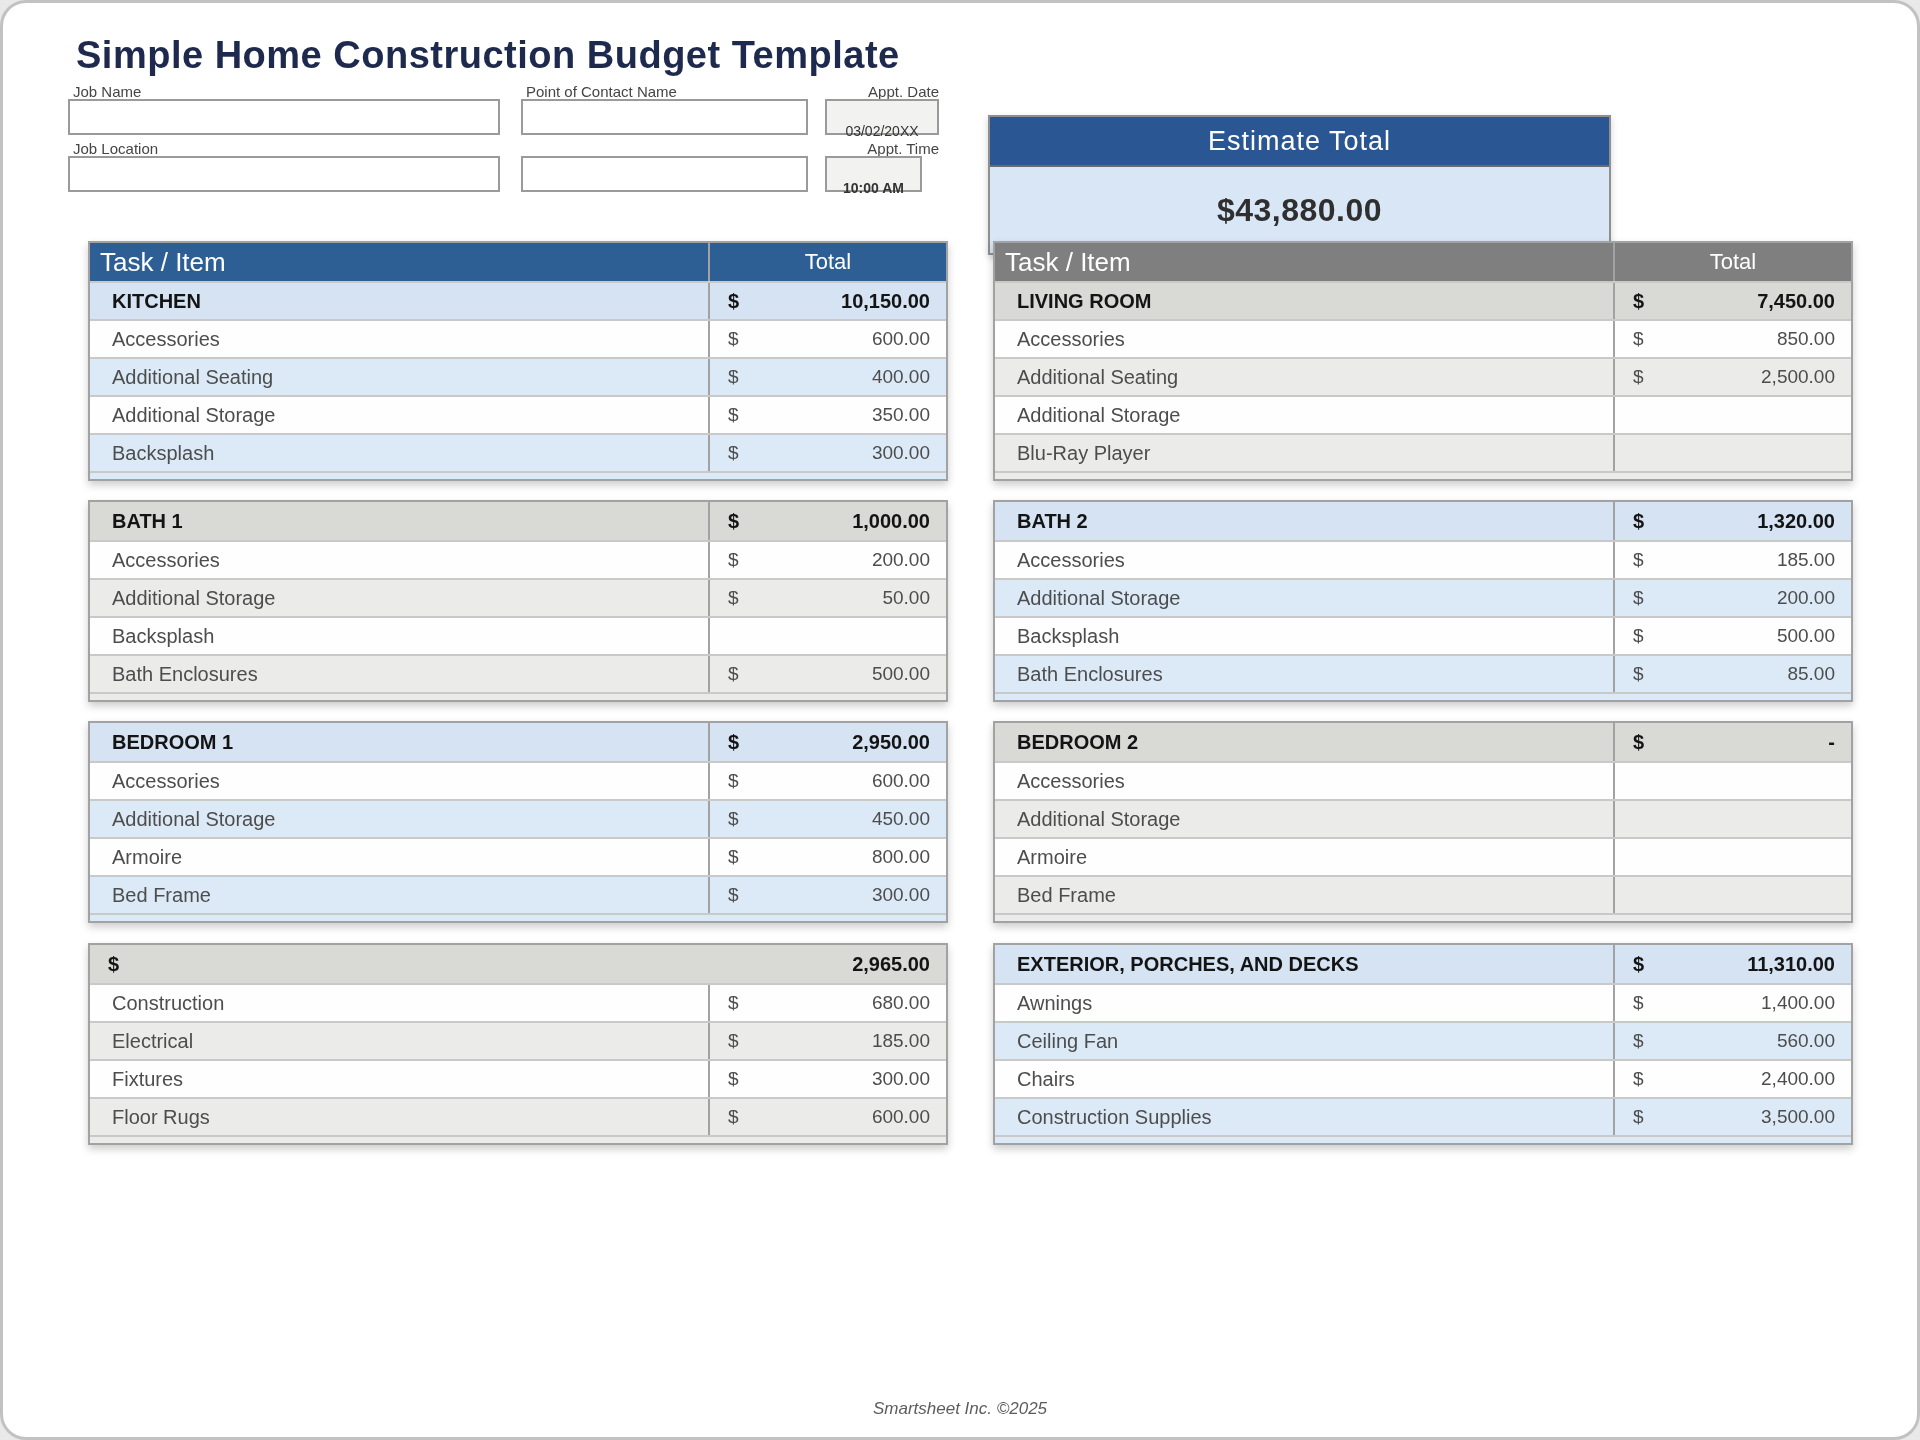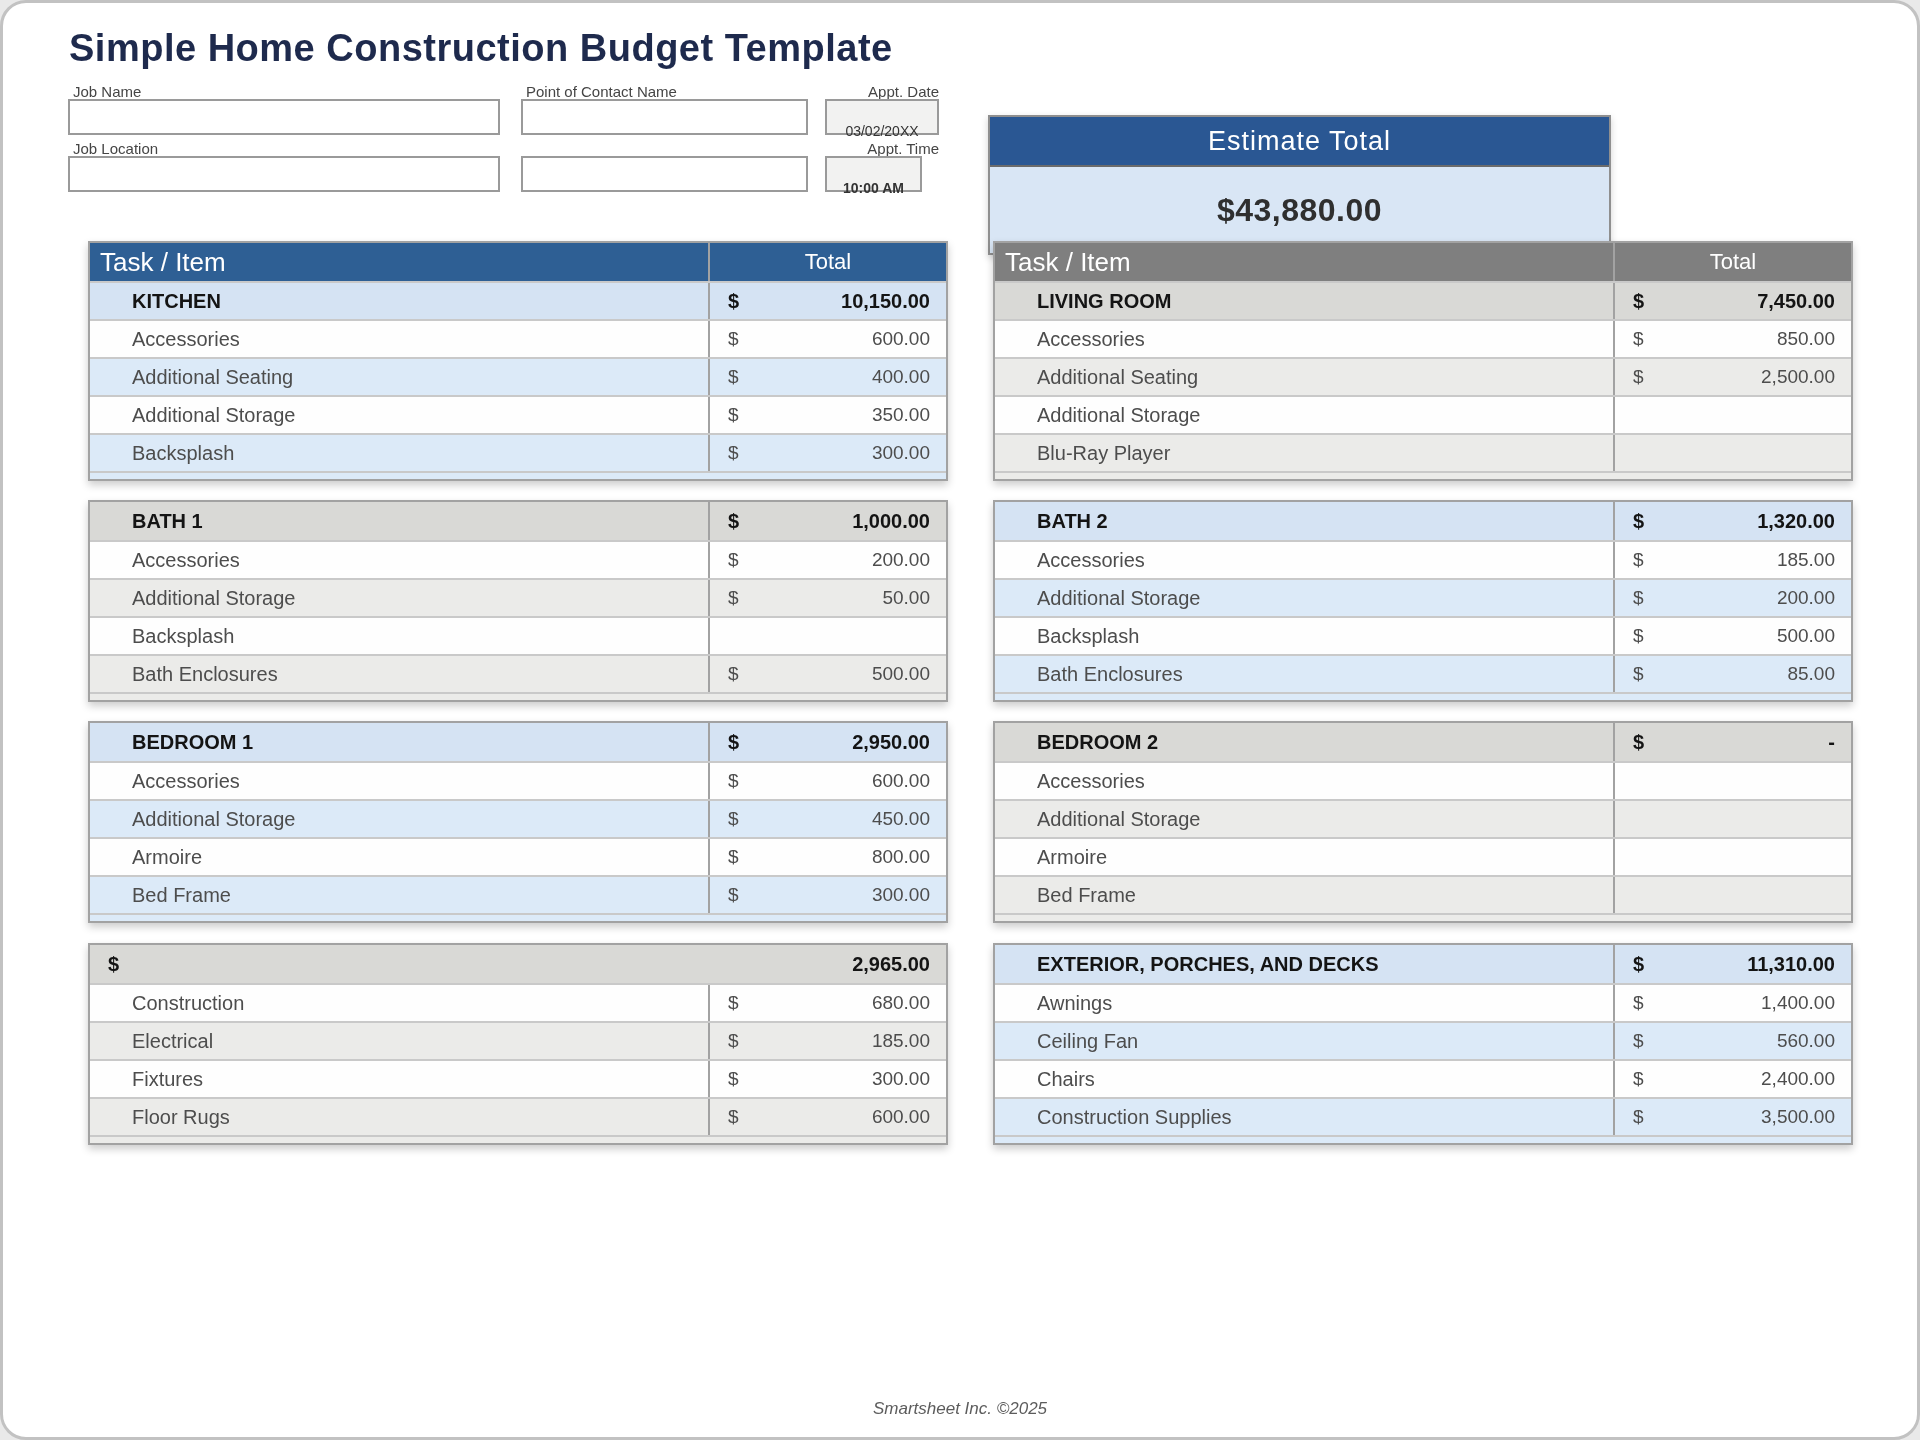--- a/index.html
+++ b/index.html
@@ -7,21 +7,21 @@
     position:relative;
     width:1920px;height:1440px;
     background:#ffffff;
     border:3px solid #c2c2c2;
     border-radius:26px;
     box-sizing:border-box;
     overflow:hidden;
     font-family:"Liberation Sans", sans-serif;
   }
   .page-title{
-    position:absolute;left:62px;top:20px;margin:4px;
+    position:absolute;left:62px;top:20px;margin:11px;
     font-size:38px;font-weight:700;color:#1e2a4d;letter-spacing:.5px;
   }
   
   .f-label{position:absolute;font-size:15px;color:#454545;}
   .f-label.right{text-align:right;}
   .f-box{
     position:absolute;height:36px;background:#fff;
     border:2px solid #9a9a9a;box-sizing:border-box;
     font-size:14px;color:#333;padding:0 8px;outline:none;
     font-family:"Liberation Sans", sans-serif;
@@ -50,21 +50,21 @@
     box-shadow:0 4px 8px rgba(0,0,0,.20);
   }
   .thead{display:flex;height:38px;color:#ffffff;}
   .theme-blue .thead{background:#2e5f94;}
   .theme-gray .thead{background:#7f7f7f;}
   .th-item{flex:0 0 620px;display:flex;align-items:center;padding-left:10px;
     box-sizing:border-box;font-size:26px;border-right:2px solid #a2a2a2;}
   .th-total{flex:1;display:flex;align-items:center;justify-content:center;font-size:22px;}
   .trow{display:flex;height:38px;border-top:2px solid #c9c9c9;box-sizing:border-box;background:#fefefe;}
   .btable > .trow:first-child{border-top:none;}
-  .cell-item{flex:0 0 620px;display:flex;align-items:center;padding-left:42px;
+  .cell-item{flex:0 0 620px;display:flex;align-items:center;padding-left:22px;
     box-sizing:border-box;border-right:2px solid #a2a2a2;
     font-size:20px;color:#4d4d4d;white-space:nowrap;}
   .cell-total{flex:1;display:flex;align-items:center;justify-content:space-between;
     padding:0 16px 0 18px;box-sizing:border-box;font-size:19px;color:#4d4d4d;}
   .trow.section .cell-item{font-weight:700;color:#141414;font-size:20px;}
   .trow.section .cell-total{font-weight:700;color:#141414;font-size:20px;}
   .theme-blue .trow.section{background:#d5e3f3;}
   .theme-gray .trow.section{background:#d9d9d6;}
   .theme-blue .trow.alt{background:#dceaf8;}
   .theme-gray .trow.alt{background:#ebebe9;}

